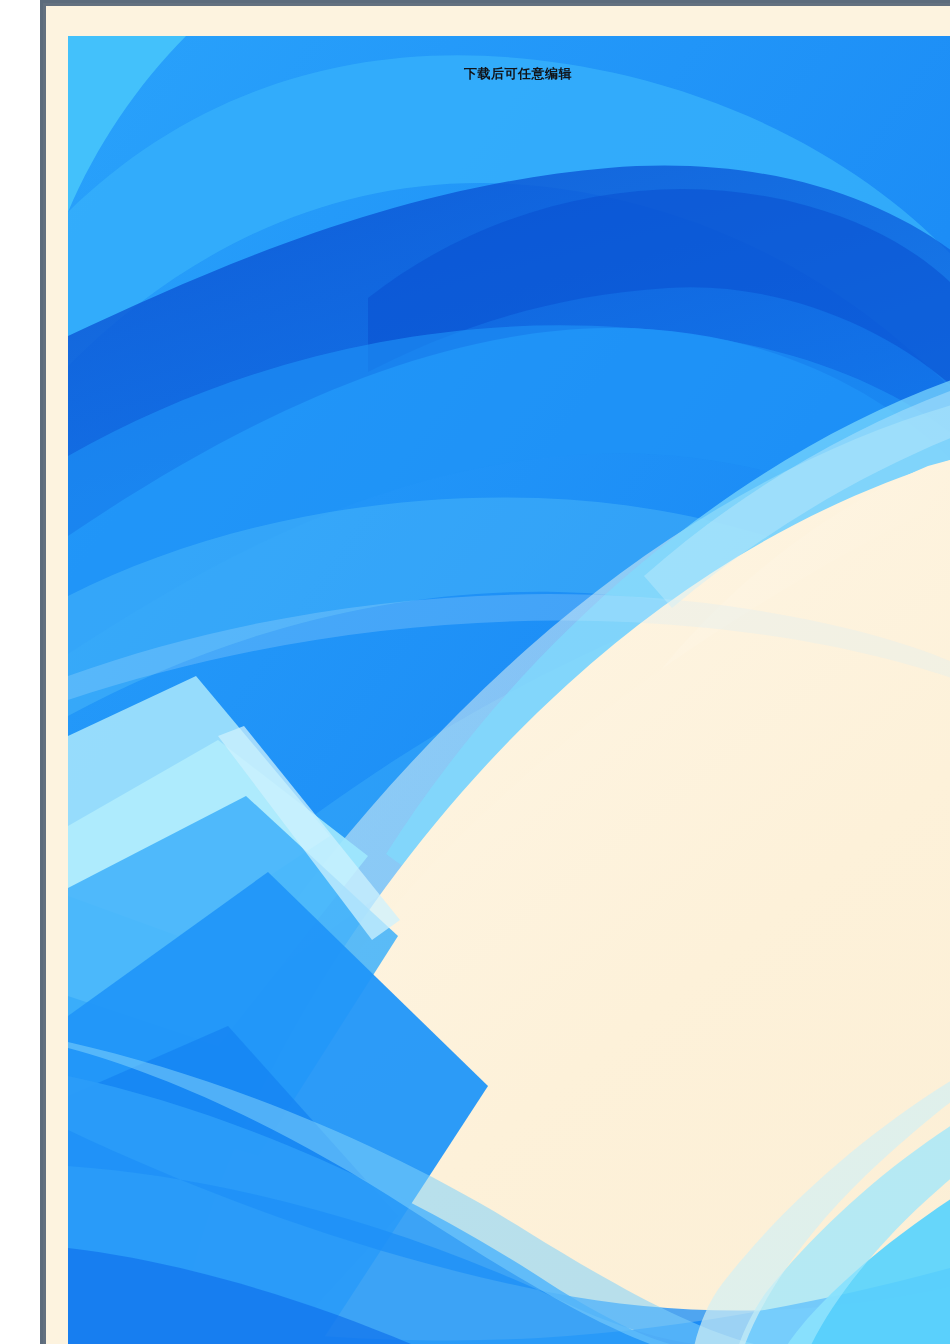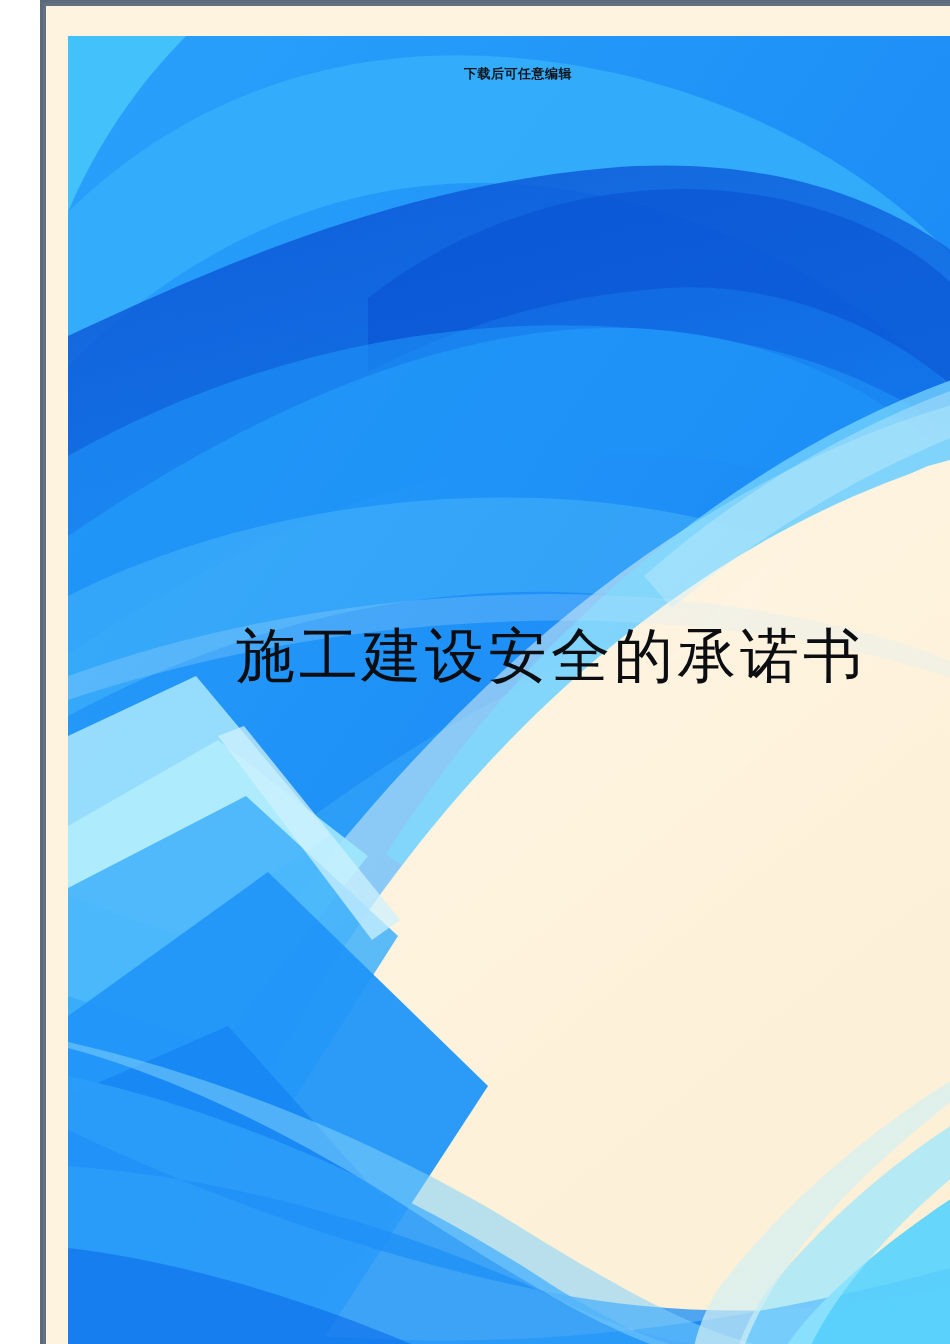--- a/index.html
+++ b/index.html
@@ -241,18 +241,17 @@
                C706,486 822,422 925,386 Z" fill="#C8EEFD" opacity="0.40"></path>
 
       <path d="M0,640 C200,568 440,540 660,570 C800,590 880,620 925,646
                L925,658 C860,630 760,604 640,592 C420,570 200,598 0,664 Z" fill="#CFEFFE" opacity="0.22"></path>
 
     </svg>
   </div>
 
   <div class="doc-note">下载后可任意编辑</div>
 
-  <div class="cover-title">施工建设安全的承诺书</div>
 
   <div class="edge-top"></div>
   <div class="edge-left"></div>
 
 </div>
 
 </body></html>

